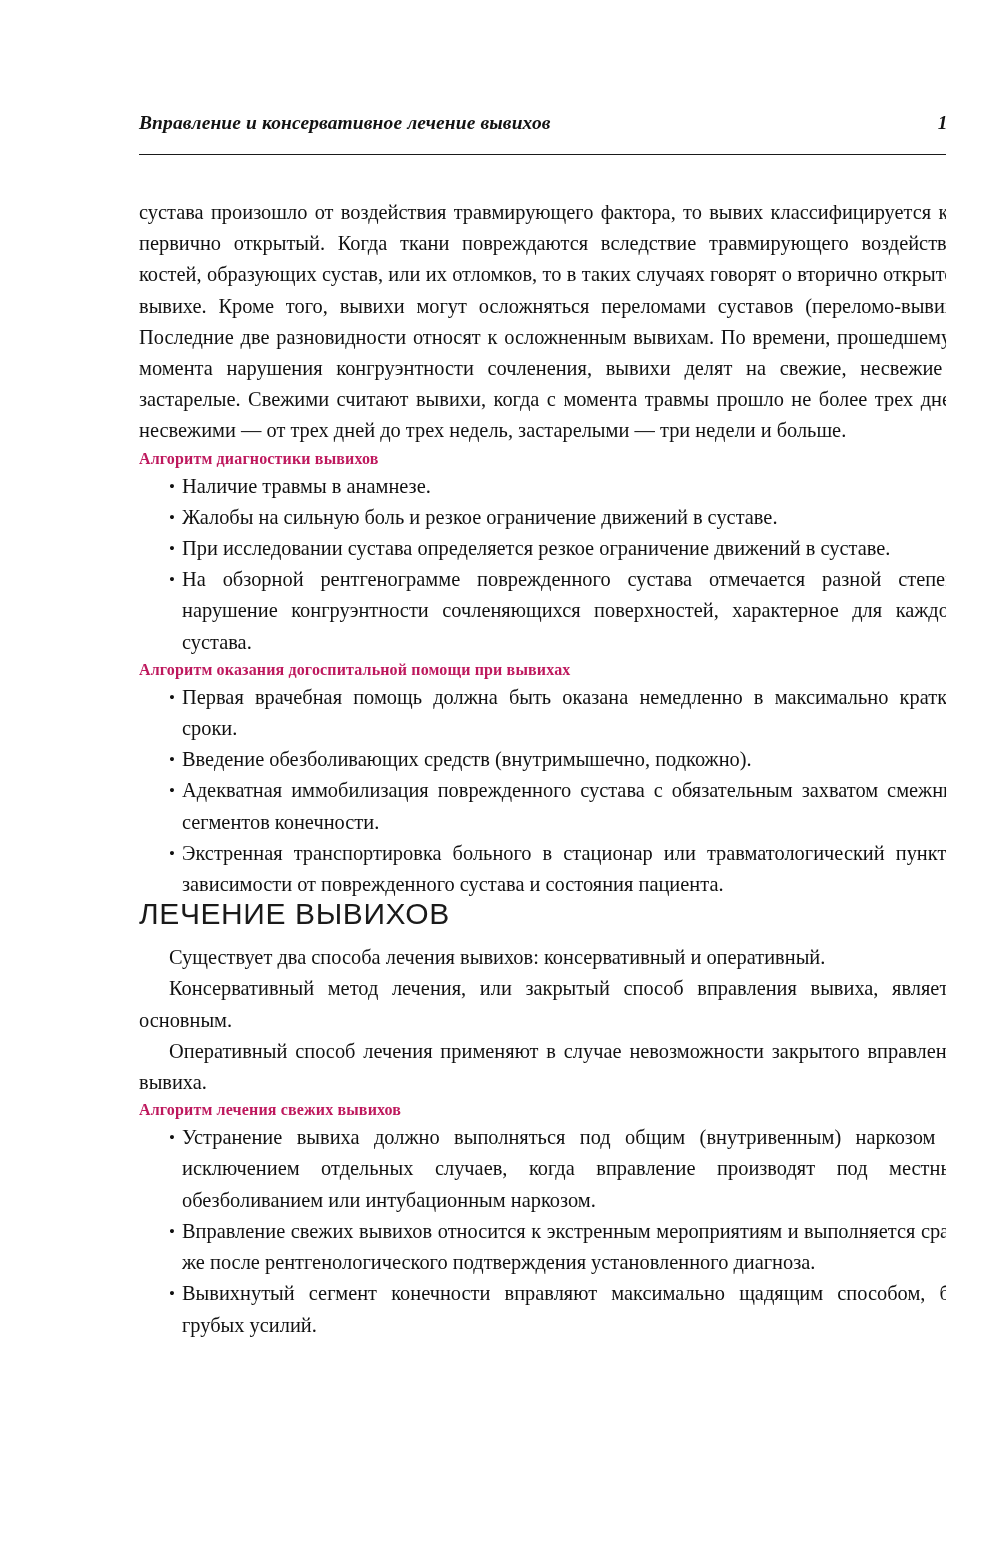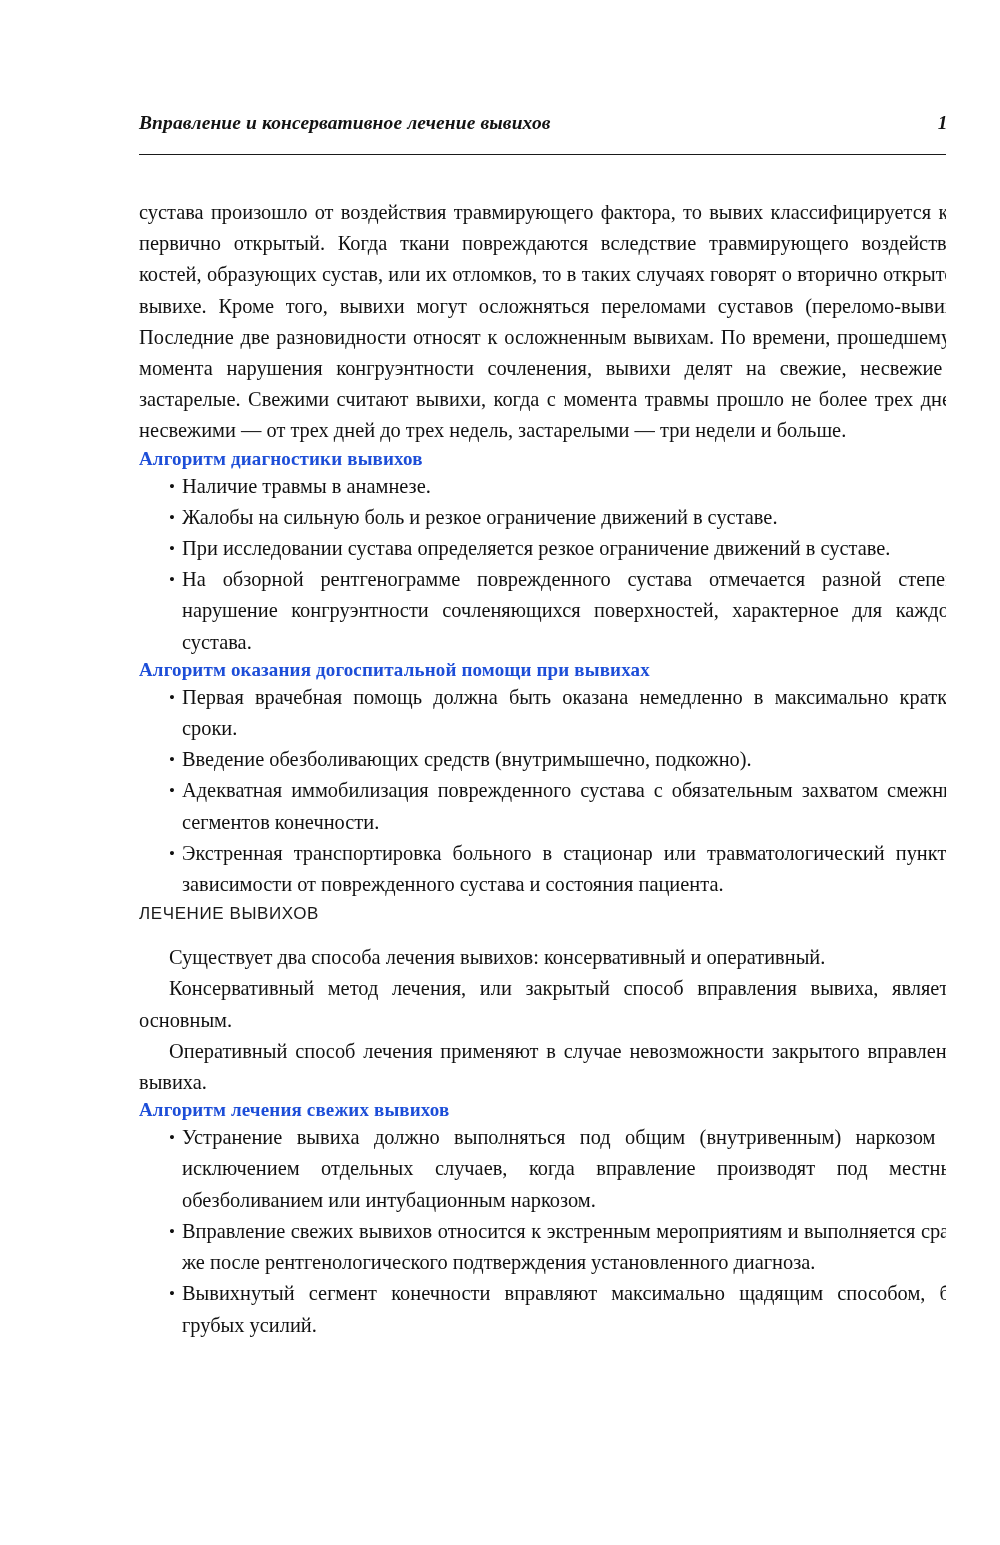--- a/index.html
+++ b/index.html
@@ -80,31 +80,31 @@
   }
 
   p.para.indent {
     text-indent: 30px;
   }
 
   
   h3.sub-heading {
     font-family: "Liberation Serif", "DejaVu Serif", serif;
     font-weight: bold;
-    font-size: 19px;
+    font-size: 16px;
     line-height: 24px;
-    color: #1d4ed8;
+    color: #be185d;
     margin: 0;
     letter-spacing: 0.15px;
   }
 
   h2.section-heading {
     font-family: "Liberation Sans", "DejaVu Sans", sans-serif;
     font-weight: normal;
-    font-size: 17px;
+    font-size: 30px;
     line-height: 28px;
     color: #1a1a1a;
     margin: 0;
     letter-spacing: 0.6px;
   }
 
   
   ul.bullet-list {
     list-style: none;
     margin: 0;

